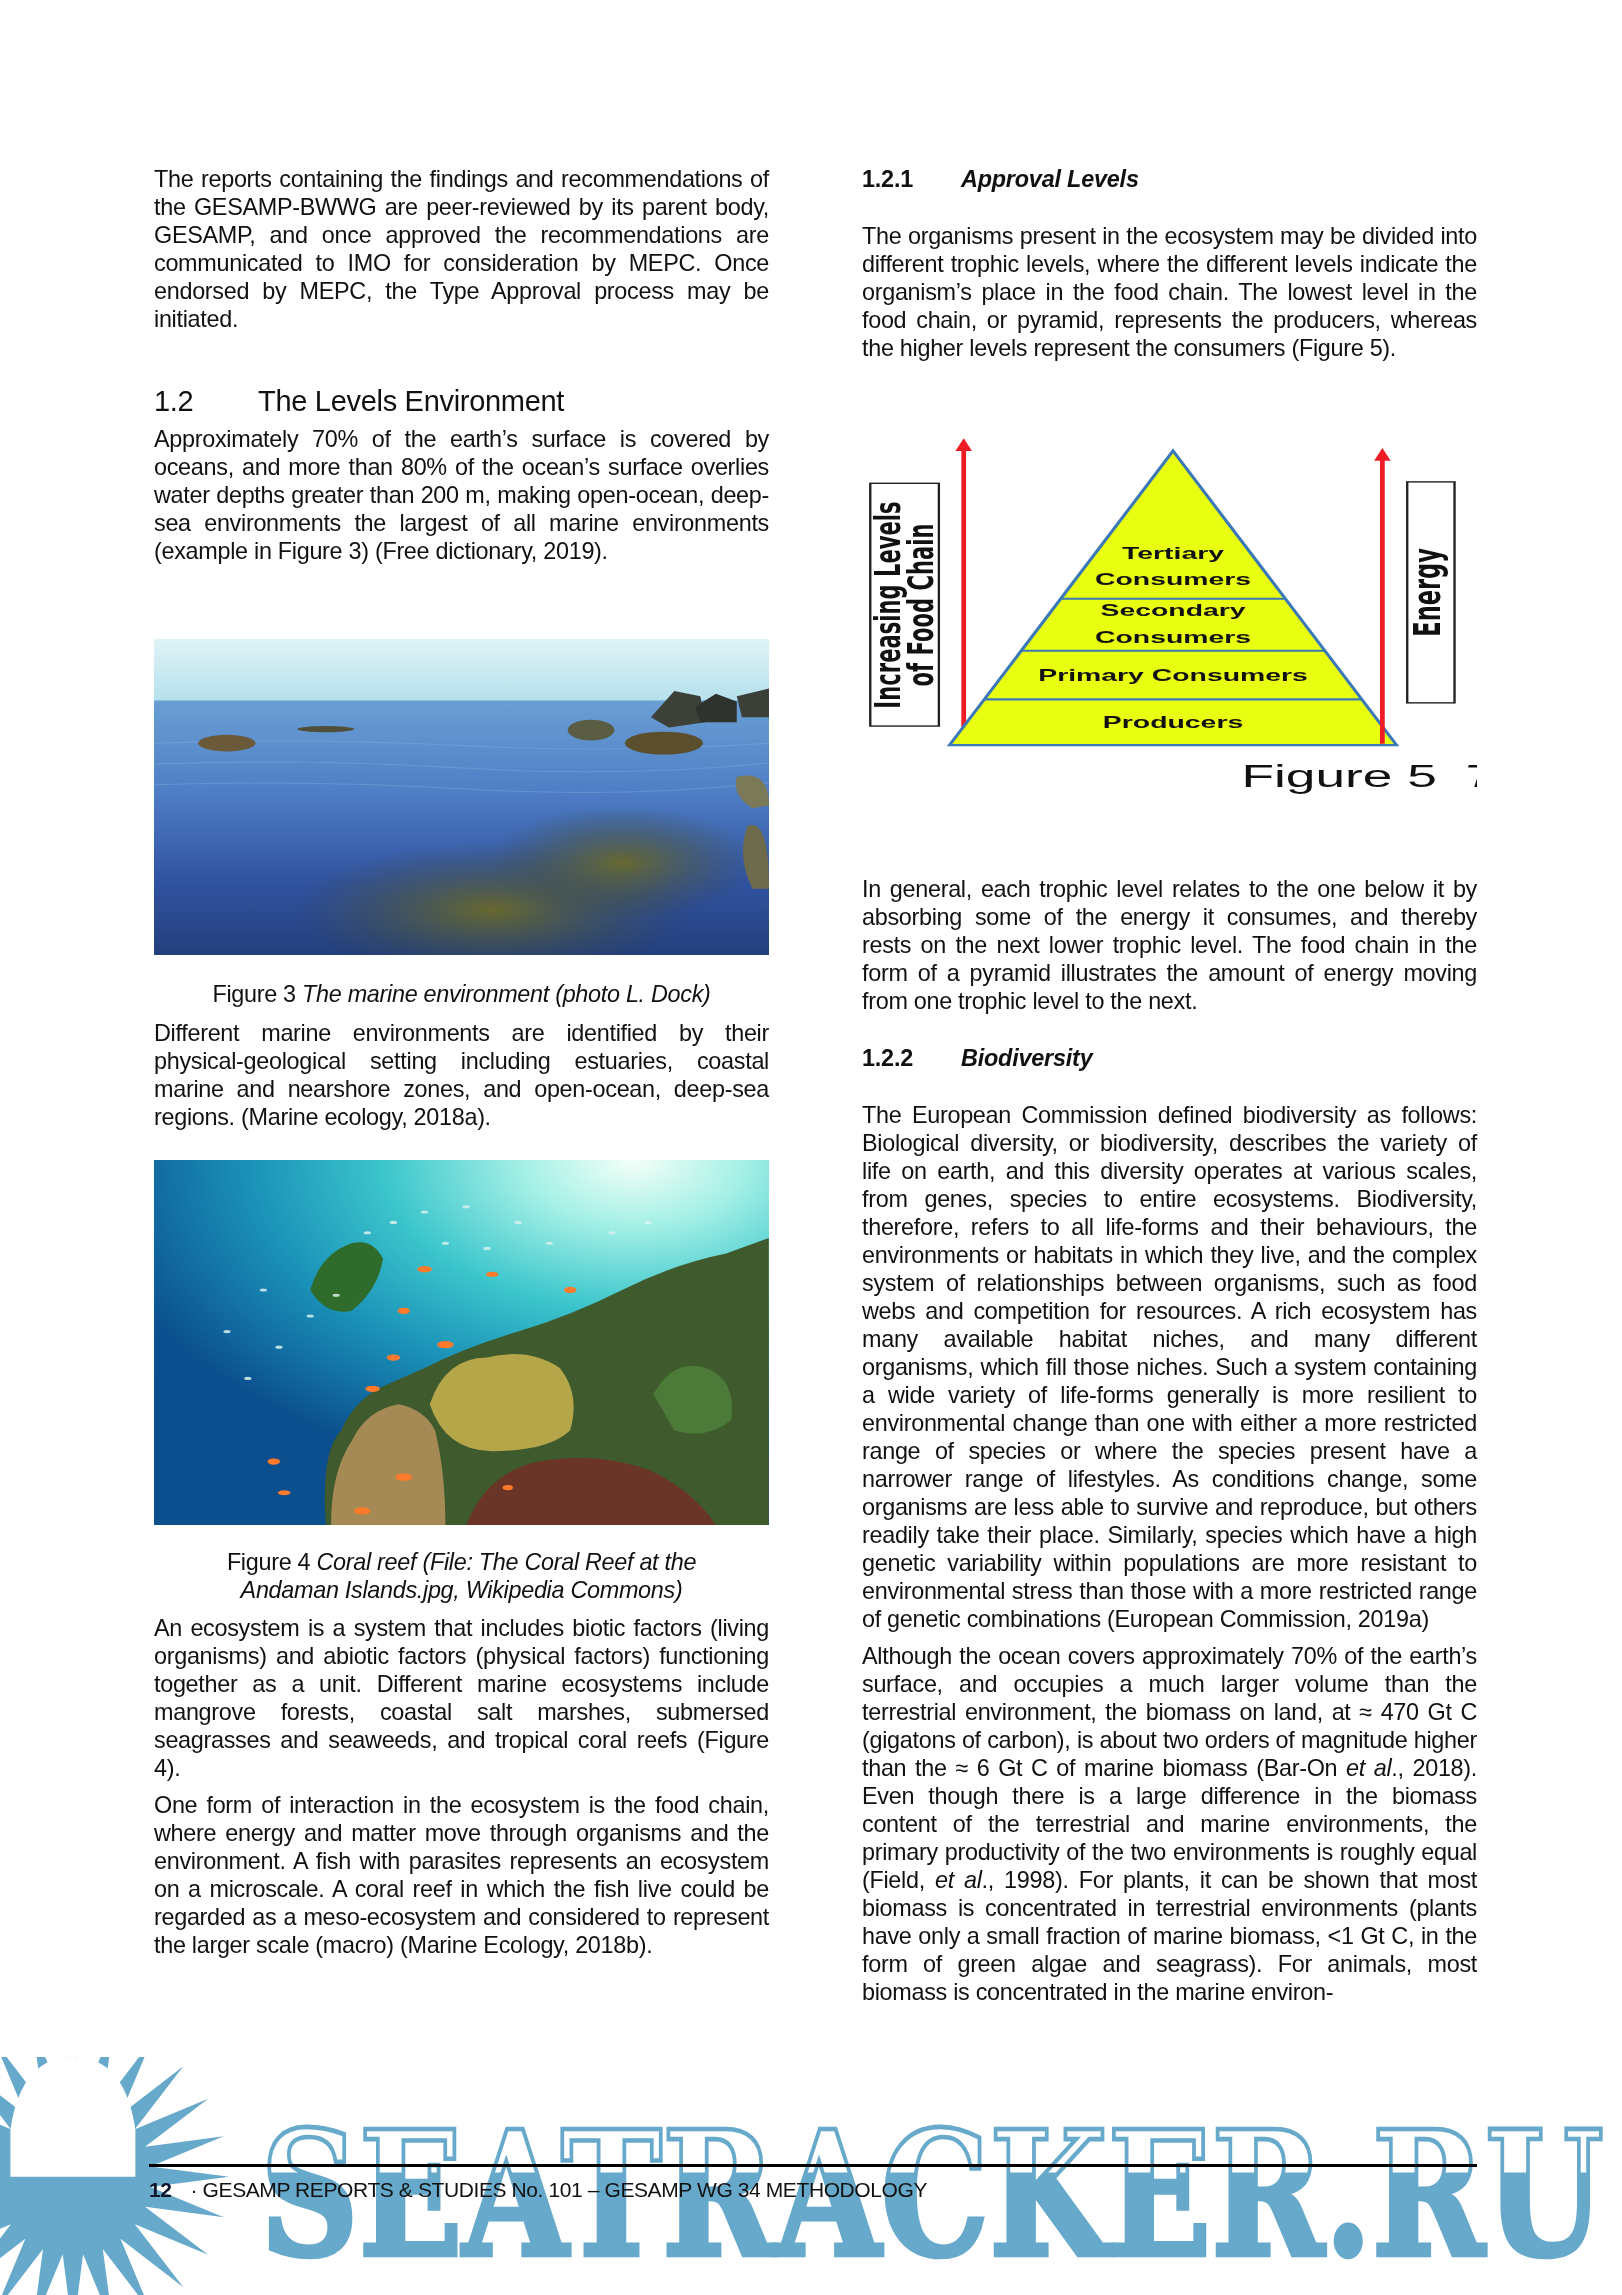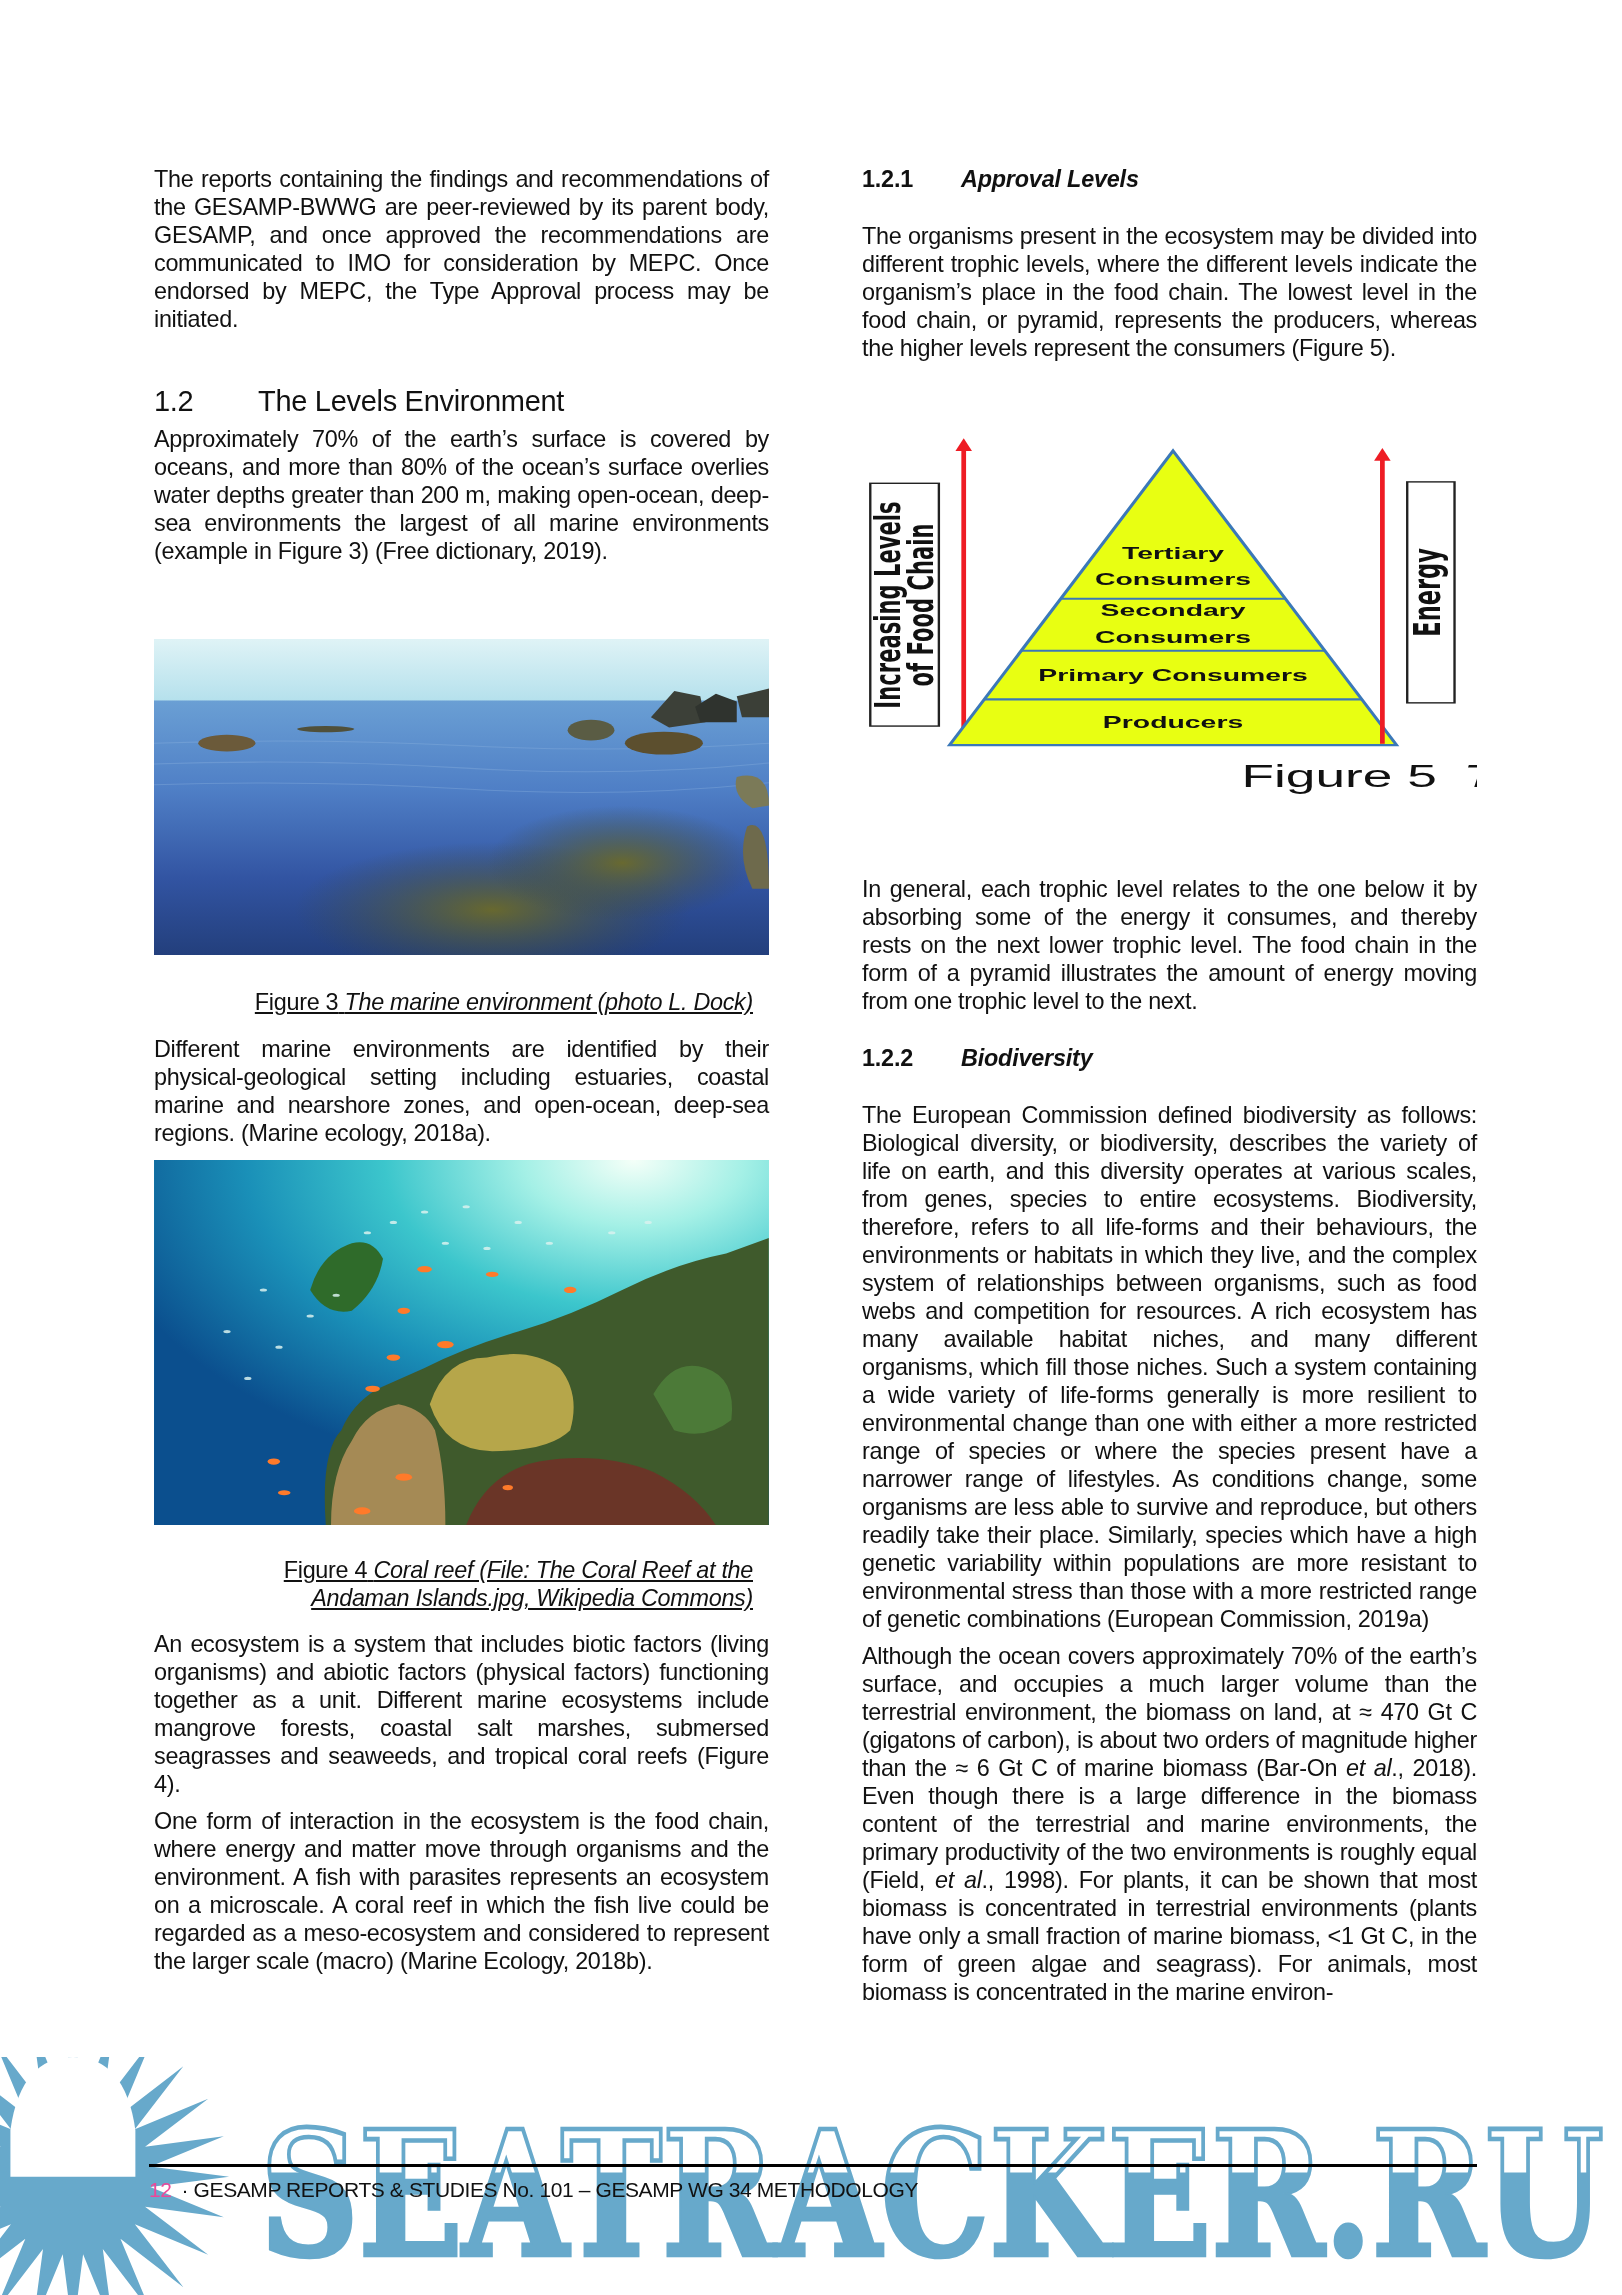--- a/index.html
+++ b/index.html
@@ -8,31 +8,31 @@
   .col { position: absolute; width: 615px; }
   .col-left { left: 154px; top: 165px; }
   .col-right { left: 862px; top: 165px; }
   p.body { margin: 0; font-size: 23.4px; line-height: 28px; text-align: justify; hyphens: manual; letter-spacing: -0.3px; }
   p.body + p.body { margin-top: 9px; }
   .h2 { font-size: 29px; font-weight: normal; margin: 0; line-height: 33px; letter-spacing: -0.3px; }
   .h2 .num { display: inline-block; width: 104px; }
   .h3 { font-size: 23.4px; margin: 0; line-height: 28px; letter-spacing: -0.2px; }
   .h3 .num { display: inline-block; width: 99px; font-style: normal; }
   .h3 .ttl { font-style: italic; }
-  .caption { font-size: 23.4px; line-height: 28px; text-align: right; margin: 16px; letter-spacing: -0.3px; text-decoration: underline; }
+  .caption { font-size: 23.4px; line-height: 28px; text-align: center; margin: 8px; letter-spacing: -0.3px; }
   .caption i { font-style: italic; }
   .abs { position: absolute; }
   .photo { position: absolute; overflow: hidden; }
   #photo-sea { left: 154px; top: 639px; width: 615px; height: 316px;
     background: linear-gradient(180deg, #d8f0f4 0%, #b6e2ec 22%, #8fc8e2 30%, #4d86c4 38%, #3d6fbb 55%, #2f53a0 72%, #24407a 100%); }
   #photo-reef { left: 154px; top: 1160px; width: 615px; height: 365px;
     background: radial-gradient(ellipse at 78% 0%, #f6fff8 0%, #9ff0e6 18%, #37c8cc 40%, #1a93b8 62%, #0b5493 100%); }
   .footer-rule { position: absolute; left: 149px; top: 2164px; width: 1328px; height: 3.1px; background: #000; }
   .footer { position: absolute; left: 149px; top: 2178px; font-size: 21px; letter-spacing: -0.4px; color: #111; white-space: nowrap; }
-  .footer .pnum { font-weight: normal; color: #ec4899; margin-right: 10px; }
+  .footer .pnum { font-weight: bold; color: #0f172a; margin-right: 19px; }
   .watermark { position: absolute; left: 0; top: 2057px; width: 1623px; height: 239px; pointer-events: none; }
 </style>
 </head>
 <body>
 
 <div class="col col-left">
   <p class="body">The reports containing the findings and recommendations of the GESAMP-BWWG are peer-reviewed by its parent body, GESAMP, and once approved the recommendations are communicated to IMO for consideration by MEPC. Once endorsed by MEPC, the Type Approval process may be initiated.</p>
 
   <div style="height:52px"></div>
   <h2 class="h2">

